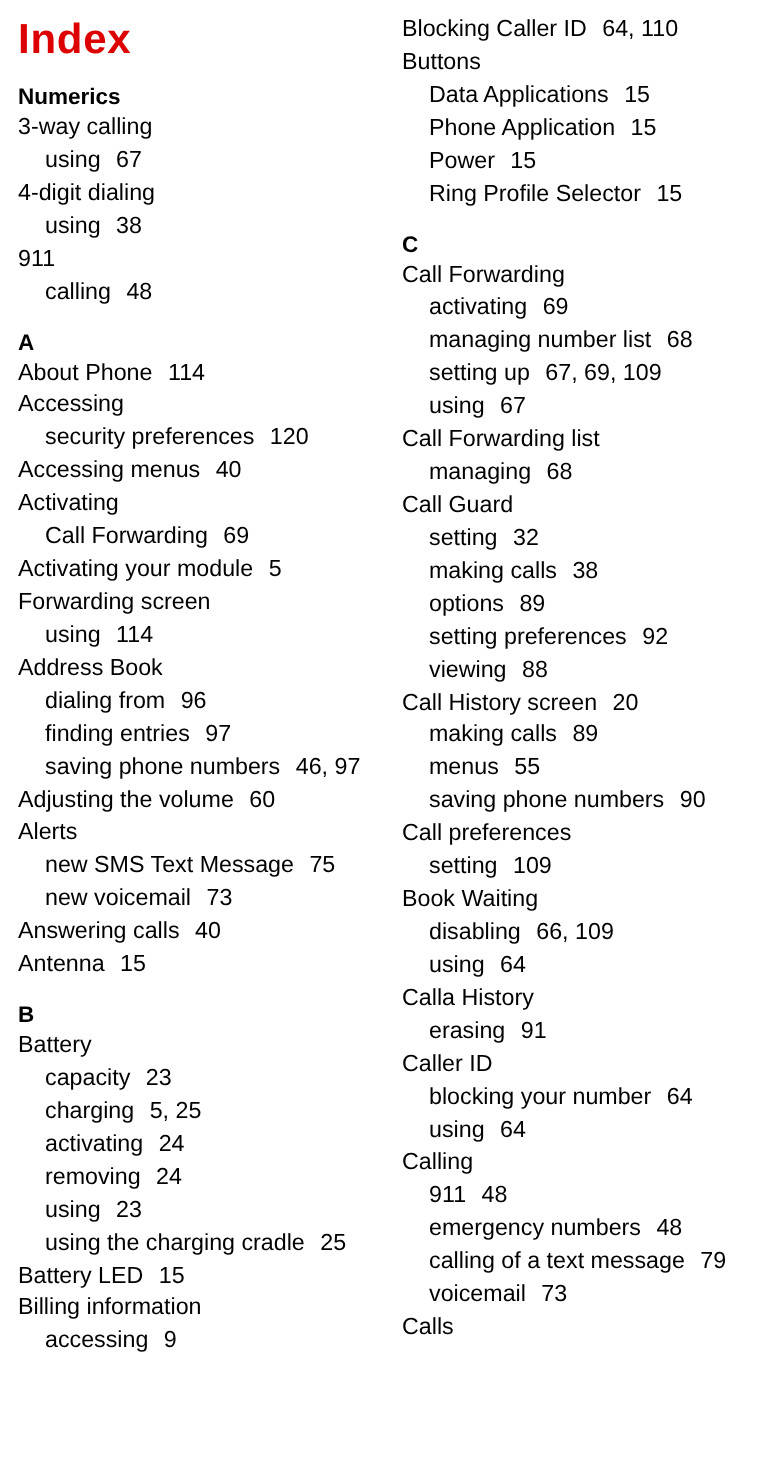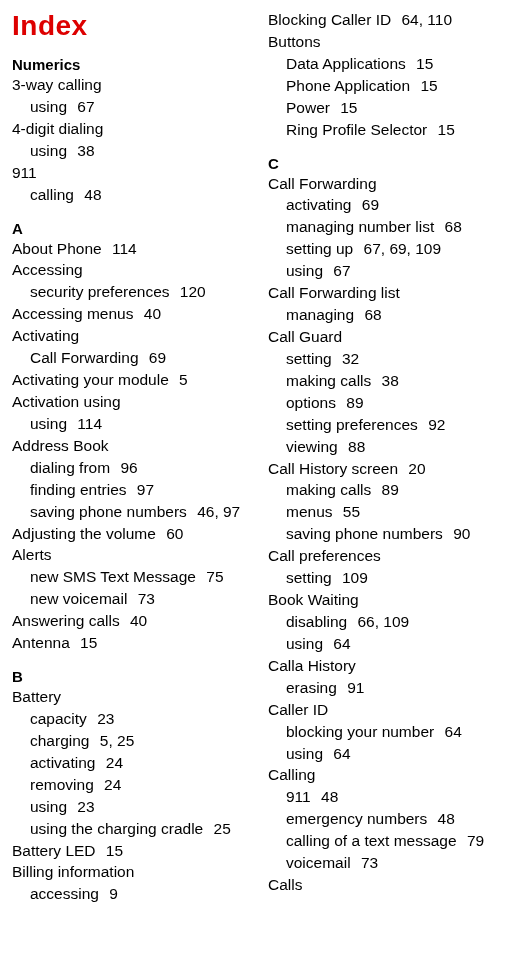--- a/index.html
+++ b/index.html
@@ -59,21 +59,21 @@
         <div class="entry"><span>911</span></div>
         <div class="entry sub"><span>calling</span><span class="pg"> 48</span></div>
         <div class="section-head">A</div>
         <div class="entry"><span>About Phone</span><span class="pg"> 114</span></div>
         <div class="entry"><span>Accessing</span></div>
         <div class="entry sub"><span>security preferences</span><span class="pg"> 120</span></div>
         <div class="entry"><span>Accessing menus</span><span class="pg"> 40</span></div>
         <div class="entry"><span>Activating</span></div>
         <div class="entry sub"><span>Call Forwarding</span><span class="pg"> 69</span></div>
         <div class="entry"><span>Activating your module</span><span class="pg"> 5</span></div>
-        <div class="entry"><span>Activation using</span></div>
+        <div class="entry"><span>Forwarding screen</span></div>
         <div class="entry sub"><span>using</span><span class="pg"> 114</span></div>
         <div class="entry"><span>Address Book</span></div>
         <div class="entry sub"><span>dialing from</span><span class="pg"> 96</span></div>
         <div class="entry sub"><span>finding entries</span><span class="pg"> 97</span></div>
         <div class="entry sub"><span>saving phone numbers</span><span class="pg"> 46,  97</span></div>
         <div class="entry"><span>Adjusting the volume</span><span class="pg"> 60</span></div>
         <div class="entry"><span>Alerts</span></div>
         <div class="entry sub"><span>new SMS Text Message</span><span class="pg"> 75</span></div>
         <div class="entry sub"><span>new voicemail</span><span class="pg"> 73</span></div>
         <div class="entry"><span>Answering calls</span><span class="pg"> 40</span></div>

